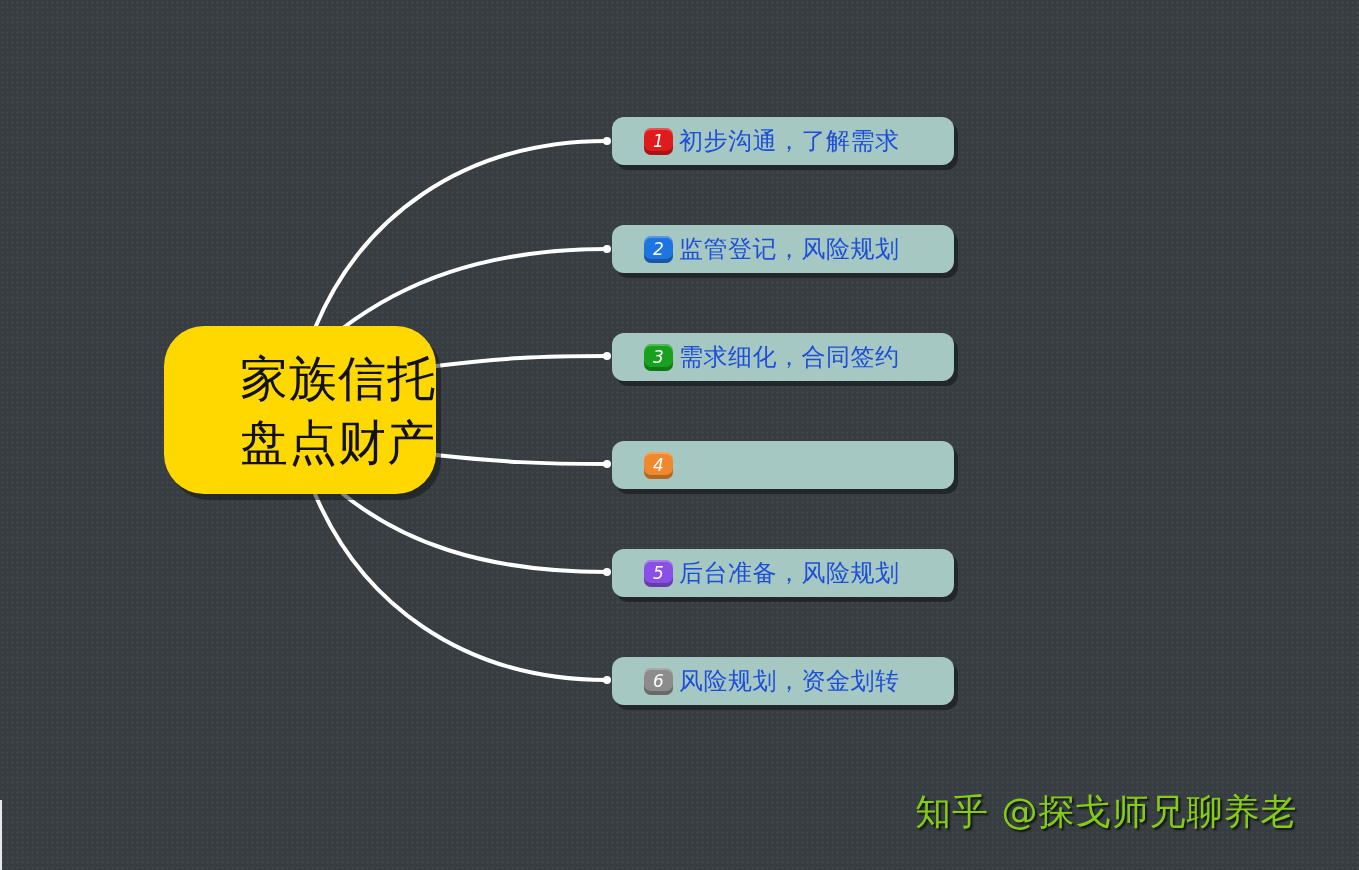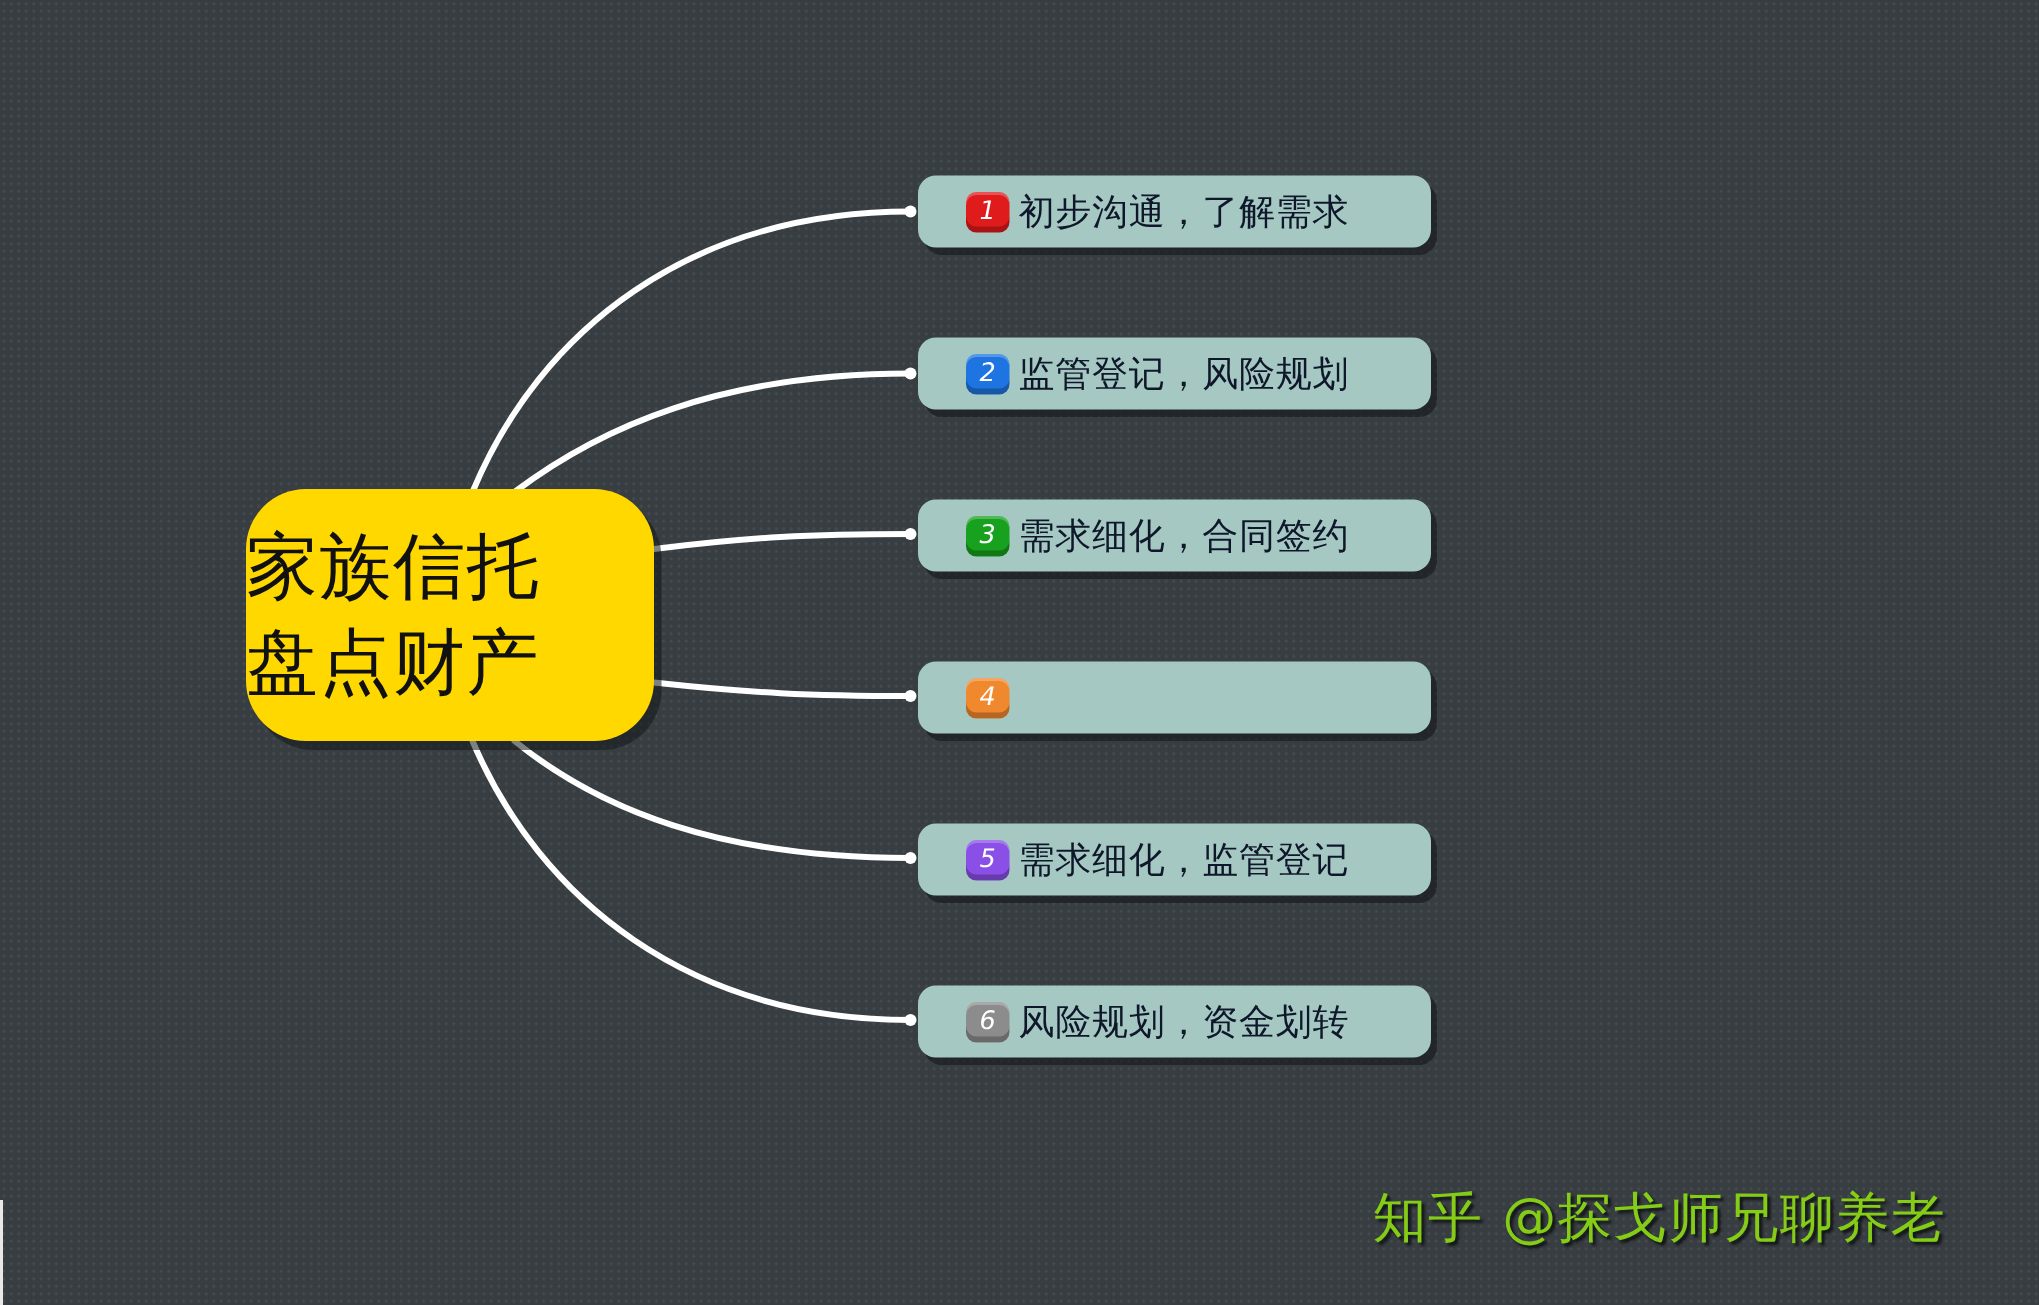--- a/index.html
+++ b/index.html
@@ -9,38 +9,38 @@
       background-image: radial-gradient(circle, rgba(70,78,82,0.9) 0.8px, transparent 1.2px);
       background-size: 5px 5px;
       font-family: "DejaVu Sans", "Liberation Sans", sans-serif;
     }
     #canvas { position: absolute; left: 0; top: 0; width: 1359px; height: 870px; }
     svg.connectors { position: absolute; left: 0; top: 0; }
     .root-node {
       position: absolute; left: 164px; top: 326px; width: 272px; height: 168px;
       background: #ffd800; border-radius: 40px;
       box-shadow: 5px 6px 0 rgba(20,24,26,0.55);
-      display: flex; flex-direction: column; align-items: flex-start; justify-content: center;
+      display: flex; flex-direction: column; align-items: flex-end; justify-content: center;
       color: #111; font-size: 48px; line-height: 64px; letter-spacing: 1px;
     }
     .branch {
       position: absolute; left: 612px; width: 342px; height: 48px;
       background: #a6c8c3; border-radius: 12px;
       box-shadow: 4px 5px 0 rgba(20,24,26,0.6);
       display: flex; align-items: center;
       padding-left: 32px; box-sizing: border-box;
     }
     .badge {
       width: 29px; height: 27px; border-radius: 7px;
       display: flex; align-items: center; justify-content: center;
       color: #fff; font-size: 17px; font-style: italic; font-family: "DejaVu Sans", sans-serif;
       box-shadow: inset 0 -4px 0 rgba(0,0,0,0.25), inset 0 2px 0 rgba(255,255,255,0.25);
       margin-right: 6px; flex: 0 0 auto;
     }
-    .branch-label { font-size: 24px; color: #0f172a; letter-spacing: 0.5px; white-space: nowrap; }
+    .branch-label { font-size: 24px; color: #1d4ed8; letter-spacing: 0.5px; white-space: nowrap; }
     .watermark {
       position: absolute; left: 915px; top: 788px;
       color: #84cc16; font-size: 36px; letter-spacing: 1px;
       text-shadow: 2px 2px 2px rgba(0,0,0,0.7);
       white-space: nowrap;
     }
     .edge-mark { position: absolute; left: 0; top: 800px; width: 2px; height: 70px; background: #e8e8e8; }
   </style>
 </head>
 <body>
@@ -80,21 +80,21 @@
   </div>
   <div class="branch" style="top:333px">
     <span class="badge" style="background:#18a11e">3</span>
     <span class="branch-label">需求细化，合同签约</span>
   </div>
   <div class="branch" style="top:441px">
     <span class="badge" style="background:#f0892e">4</span>
   </div>
   <div class="branch" style="top:549px">
     <span class="badge" style="background:#8a4fe6">5</span>
-    <span class="branch-label">需求细化，监管登记</span>
+    <span class="branch-label">后台准备，风险规划</span>
   </div>
   <div class="branch" style="top:657px">
     <span class="badge" style="background:#8c8c8c">6</span>
     <span class="branch-label">风险规划，资金划转</span>
   </div>
 
   <div class="watermark">知乎 @探戈师兄聊养老</div>
   <div class="edge-mark"></div>
 </div>
 

